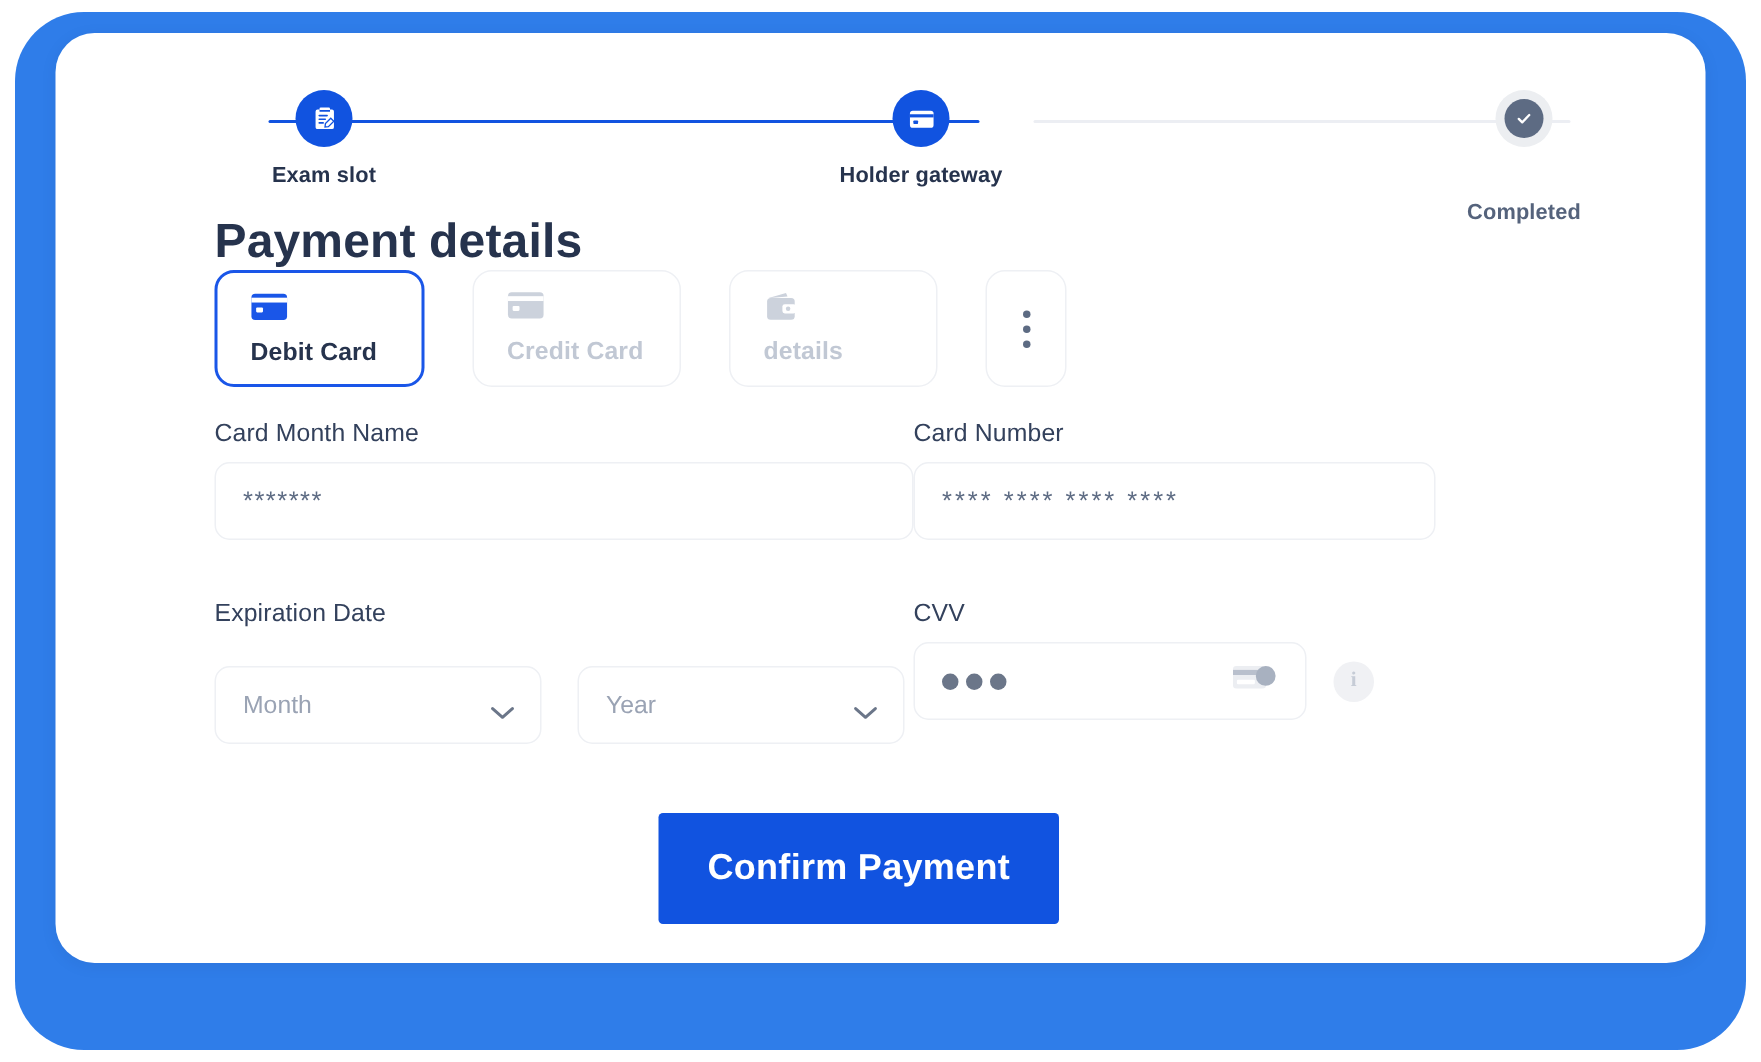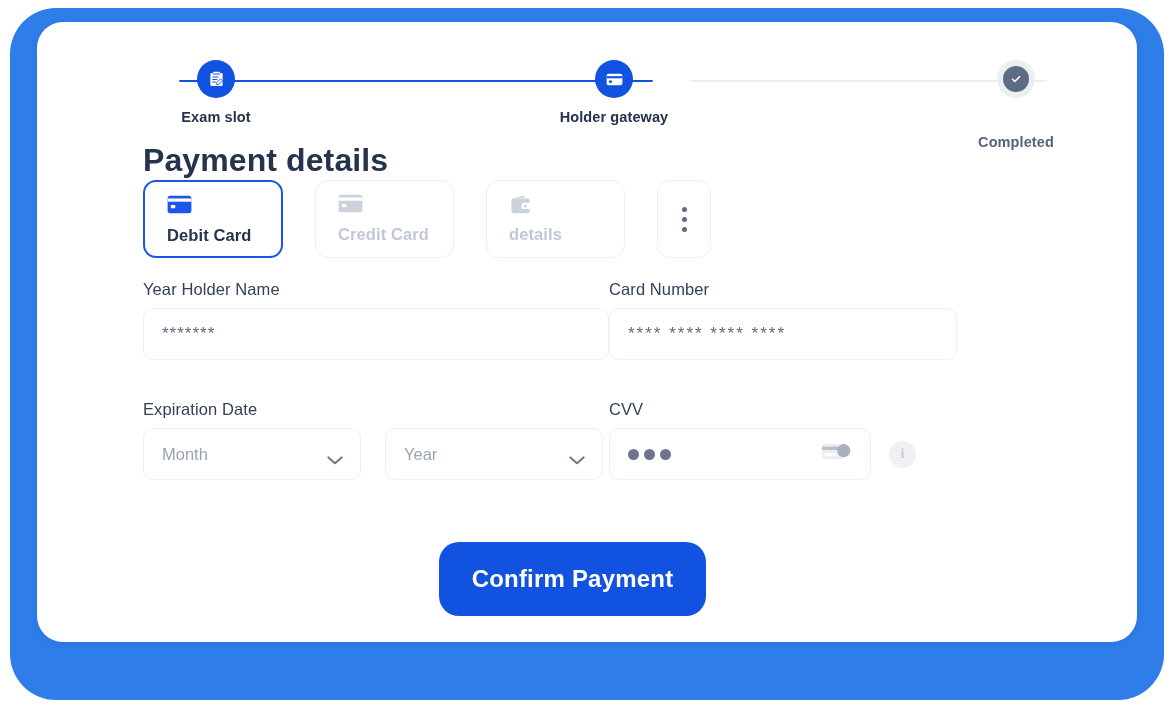--- a/index.html
+++ b/index.html
@@ -201,20 +201,21 @@
     border-radius: 10px;
     border: 1.6px solid #eef0f4;
     background: #fff;
     display: flex;
     align-items: center;
     justify-content: space-between;
     padding: 0 17px 0 18px;
     font-size: 16.5px;
     color: #9aa3b4;
     cursor: pointer;
+    margin-top: 16px;
   }
   .chev { width: 16px; height: 9px; }
 
   .cvv-wrap { display: flex; align-items: center; gap: 18px; }
   .cvv-box {
     width: 262px;
     height: 52px;
     border-radius: 10px;
     border: 1.6px solid #eef0f4;
     background: #fff;
@@ -239,21 +240,21 @@
   .gap-v { height: 40px; }
   .gap-h { width: 24px; }
 
   
   .confirm {
     position: absolute;
     left: 402px;
     top: 520px;
     width: 267px;
     height: 74px;
-    border-radius: 20px;
+    border-radius: 3px;
     background: #1153e0;
     border: none;
     color: #fff;
     font-size: 24px;
     font-weight: 700;
     font-family: "Liberation Sans", sans-serif;
     letter-spacing: .2px;
     cursor: pointer;
   }
 </style>
@@ -350,21 +351,21 @@
             <i></i>
             <i></i>
         </div>
       </div>
     </div>
 
     <div class="form">
 
       <div class="row">
         <div class="col-left">
-          <div class="field-label">Year Holder Name</div>
+          <div class="field-label">Card Month Name</div>
           <div class="input name" placeholder="Card Holder Name">*******</div>
         </div>
         <div class="col-right">
           <div class="field-label">Card Number</div>
           <div class="input number" placeholder="**** **** **** ****">**** **** **** ****</div>
         </div>
       </div>
 
       <div class="gap-v"></div>
 

